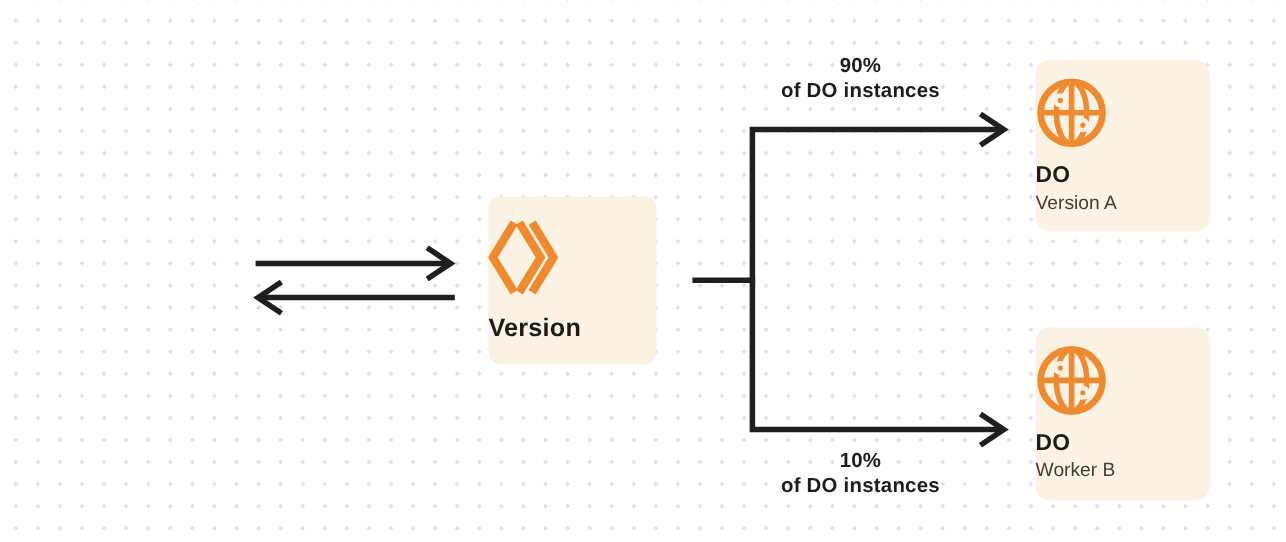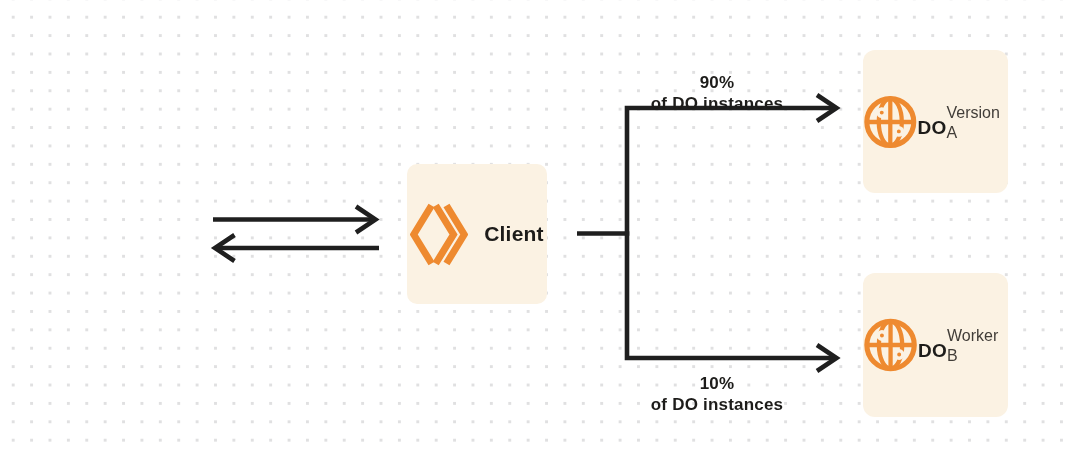--- a/index.html
+++ b/index.html
@@ -27,22 +27,22 @@
   .edges{position:absolute;left:0;top:0;width:1072px;height:452px;}
   .edges .shaft, .edges .head{
     stroke:var(--line-dark);
     stroke-width:4.6;
     fill:none;
     stroke-linecap:butt;
     stroke-linejoin:miter;
   }
   .node{
     position:absolute;
-    display:flex;flex-direction:row;
-    align-items:center;justify-content:center;
+    display:flex;flex-direction:column;
+    align-items:flex-start;justify-content:center;
     box-sizing:border-box;
   }
   .node-client{
     left:43px;top:163px;width:141px;height:141px;
     background:var(--gray-box);border-radius:10px;
   }
   .node-client .node-label{
     font-size:21px;font-weight:700;color:var(--text-primary);letter-spacing:.2px;
   }
   .node-worker{
@@ -75,21 +75,21 @@
   }
   .do-subtitle{
     margin-top:2px;
     font-size:16px;font-weight:400;line-height:20px;
     color:var(--text-secondary);
   }
   .split-label{
     position:absolute;left:627px;width:180px;
     text-align:center;color:var(--text-primary);
   }
-  .split-label-top{top:72px;}
+  .split-label-top{top:44px;}
   .split-label-bottom{top:373px;}
   .split-label .pct, .split-label .caption{
     font-size:17px;font-weight:700;line-height:21px;letter-spacing:.2px;
   }
 </style>
 </head>
 <body>
 
 <div class="canvas">
 
@@ -119,21 +119,21 @@
     </g>
   </svg>
 
 
   <div class="node node-worker">
     <svg class="worker-icon-svg" viewBox="0 0 62 67" aria-hidden="true">
       <path d="M23 2.5 L4 33.5 L23 64.5"></path>
       <path d="M27.5 2.5 L46.5 33.5 L27.5 64.5"></path>
       <path d="M39 2.5 L58 33.5 L39 64.5"></path>
     </svg>
-    <span class="node-label">Client</span>
+    <span class="node-label">Version</span>
   </div>
 
   <div class="node node-do node-do-a">
     <svg class="globe-icon-svg" viewBox="0 0 64 64" aria-hidden="true">
       <circle class="g-stroke" cx="32" cy="32" r="27.5" stroke-width="6"></circle>
       <line class="g-stroke" x1="32" y1="5" x2="32" y2="59" stroke-width="5"></line>
       <line class="g-stroke" x1="5" y1="32" x2="59" y2="32" stroke-width="5"></line>
       <ellipse class="g-stroke" cx="32" cy="32" rx="13.5" ry="27.5" stroke-width="5"></ellipse>
       <circle class="g-dot" cx="22" cy="21" r="4.3"></circle>
       <circle class="g-dot" cx="42" cy="43" r="4.3"></circle>

